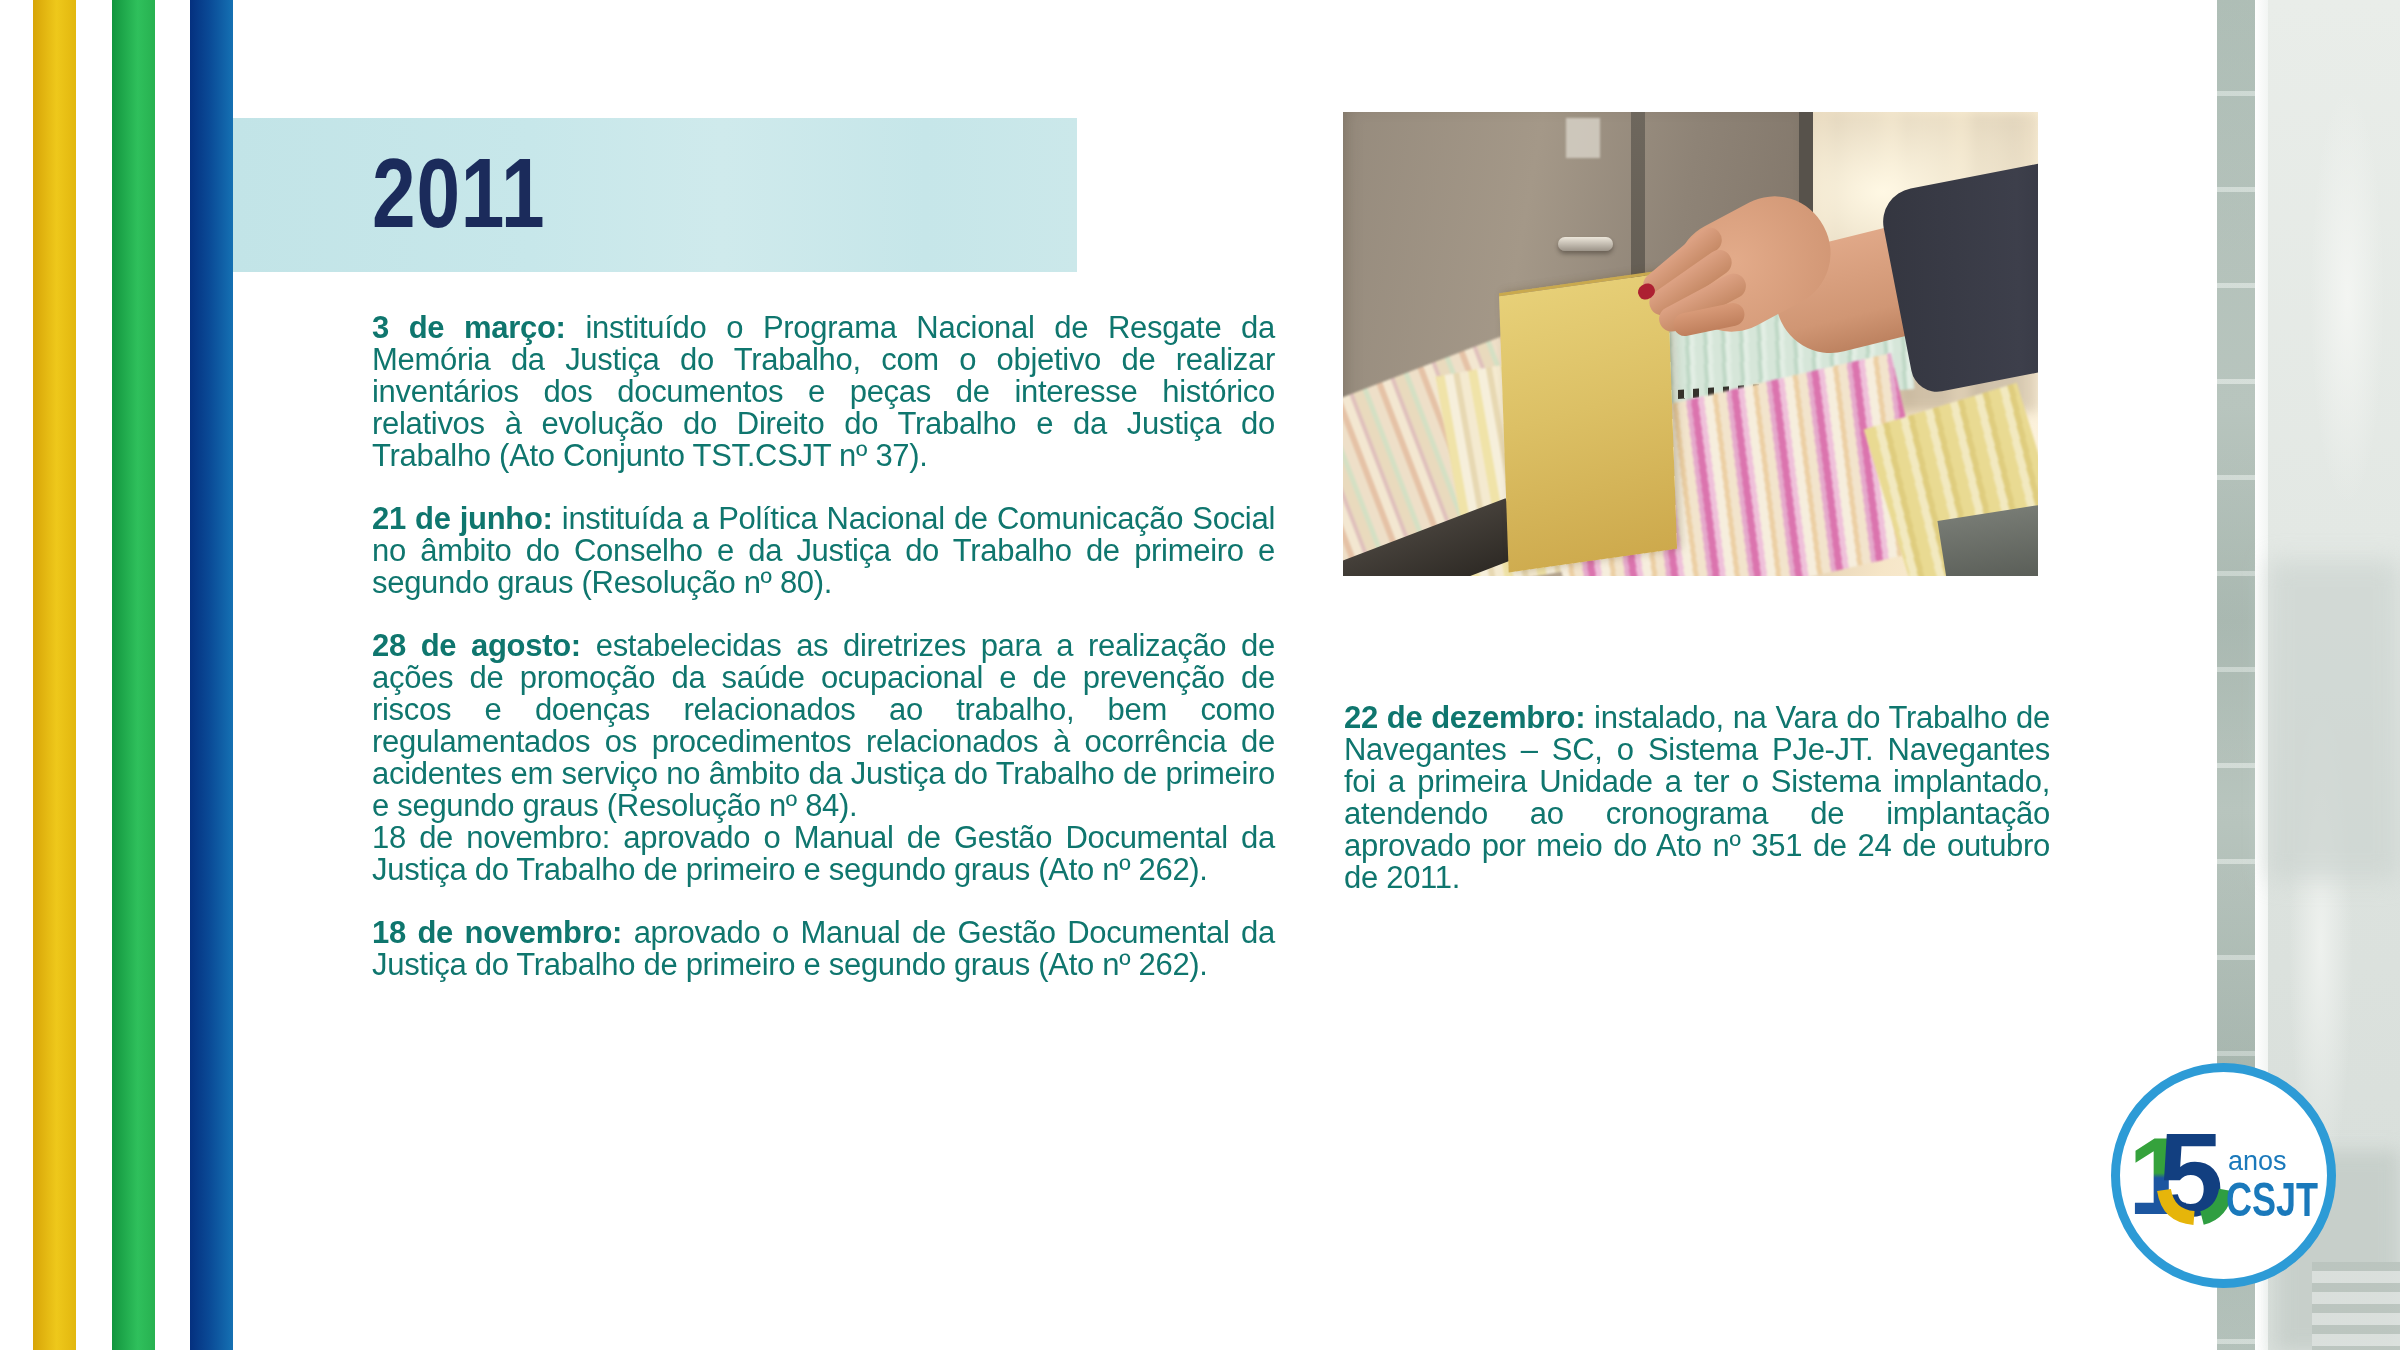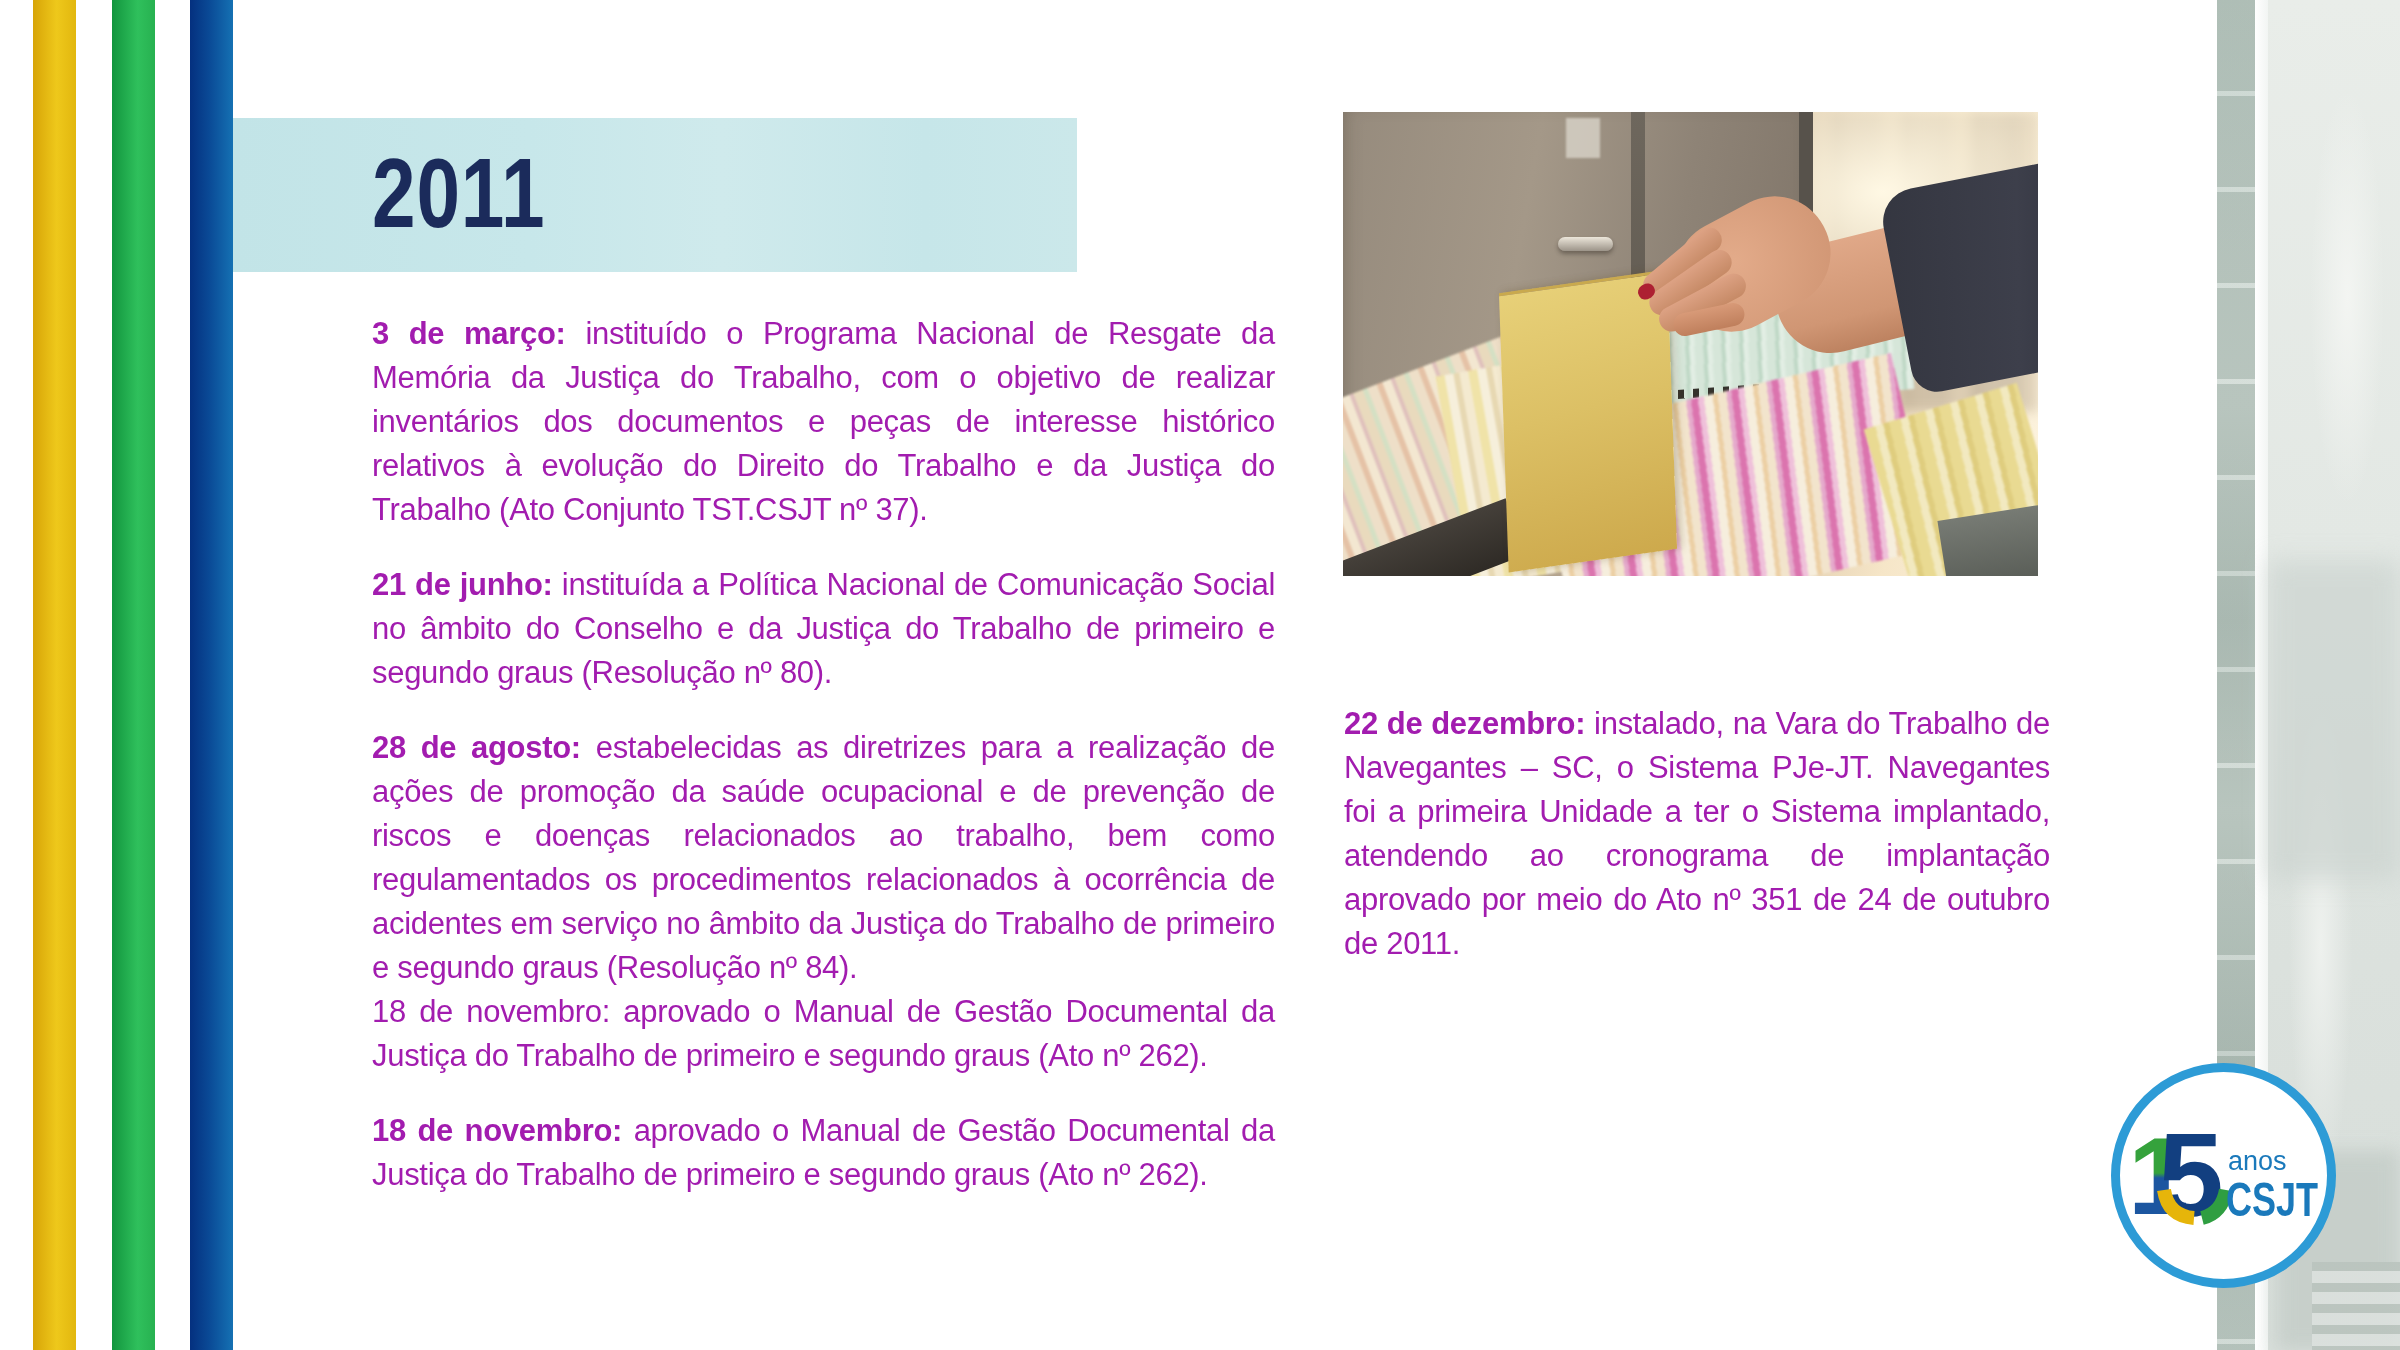--- a/index.html
+++ b/index.html
@@ -13,22 +13,22 @@
   .stripe-blue{left:190px;background:linear-gradient(90deg,#04307f 0%,#0a4a96 45%,#1571b3 100%);}
 
   
   .band{position:absolute;left:233px;top:118px;width:844px;height:154px;
         background:linear-gradient(90deg,#c2e4e7 0%,#c7e7ea 35%,#cfeaec 58%,#c6e6e9 82%,#cbe8ea 100%);}
   .year{position:absolute;left:139px;top:0;height:154px;line-height:150px;margin:0;
         font-size:98px;font-weight:700;color:#1b2b5b;letter-spacing:1px;
         transform:scaleX(0.8);transform-origin:left center;}
 
   
-  .col{position:absolute;font-size:31px;line-height:44px;letter-spacing:-0.3px;
-       text-align:justify;color:#a21caf;}
+  .col{position:absolute;font-size:31px;line-height:32px;letter-spacing:-0.3px;
+       text-align:justify;color:#0f766e;}
   .col p{margin:0 0 31px 0;}
   .col p:last-child{margin-bottom:0;}
   .entry-date{font-weight:700;}
   .entry-extra{display:block;}
   .col-left{left:372px;top:312px;width:903px;}
   .col-right{left:1344px;top:702px;width:706px;}
 
   
   .photo{position:absolute;left:1343px;top:112px;width:695px;height:464px;overflow:hidden;background:#c9b79d;}
   .photo *{position:absolute;}

